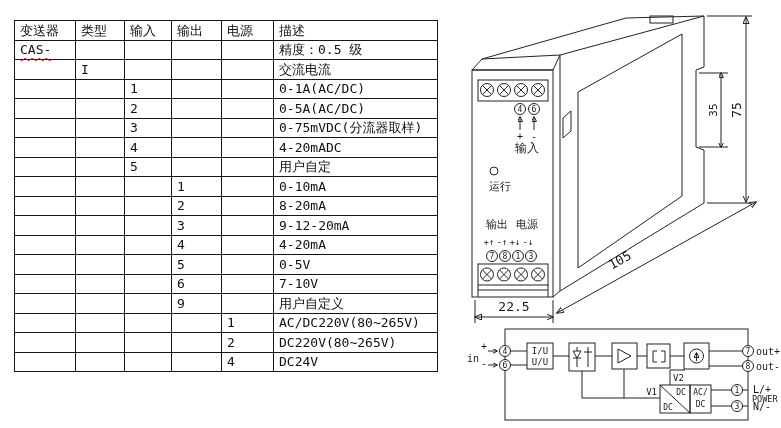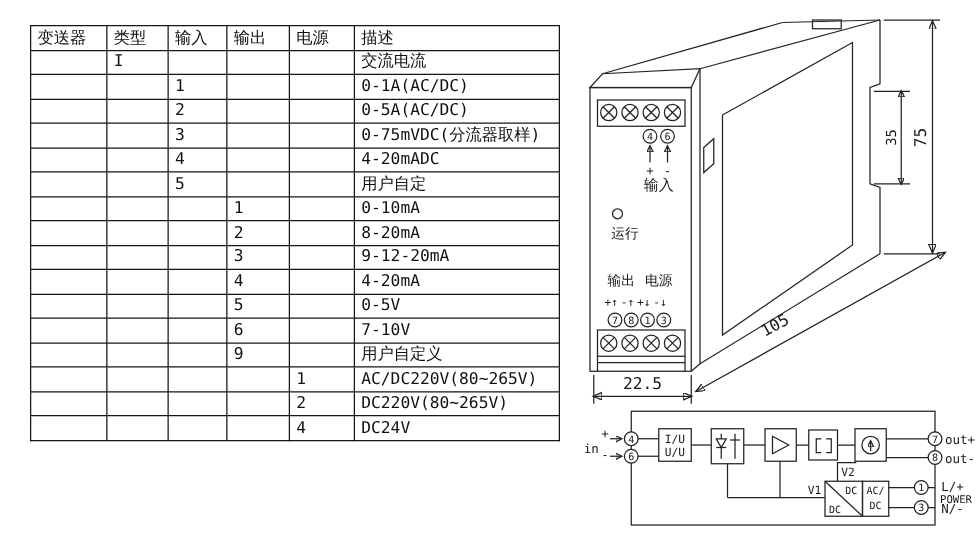--- a/index.html
+++ b/index.html
@@ -2,21 +2,21 @@
 <html><head>
 <meta charset="utf-8">
 <style>
   html,body{margin:0;padding:0;}
   body{
     width:781px;height:428px;position:relative;background:#ffffff;
     font-family:"DejaVu Sans Mono","DejaVu Sans","Liberation Sans",sans-serif;
     color:#111;
   }
   table.sel-table{
-    position:absolute;left:24px;top:20px;
+    position:absolute;left:14px;top:20px;
     border-collapse:collapse;table-layout:fixed;
   }
   table.sel-table th,table.sel-table td{
     border:1px solid #161616;
     height:18.5px;
     padding:0 2px 0 5px;
     font-size:13px;font-weight:400;text-align:left;vertical-align:middle;
     white-space:nowrap;line-height:1;color:#101010;
   }
   td.wavy{
@@ -53,20 +53,28 @@
       <th>变送器</th>
       <th>类型</th>
       <th>输入</th>
       <th>输出</th>
       <th>电源</th>
       <th>描述</th>
     </tr>
   </thead>
   <tbody>
       <tr>
+        <td class="wavy">CAS-</td>
+        <td></td>
+        <td></td>
+        <td></td>
+        <td></td>
+        <td>精度：0.5 级</td>
+      </tr>
+      <tr>
         <td></td>
         <td>I</td>
         <td></td>
         <td></td>
         <td></td>
         <td>交流电流</td>
       </tr>
       <tr>
         <td></td>
         <td></td>

